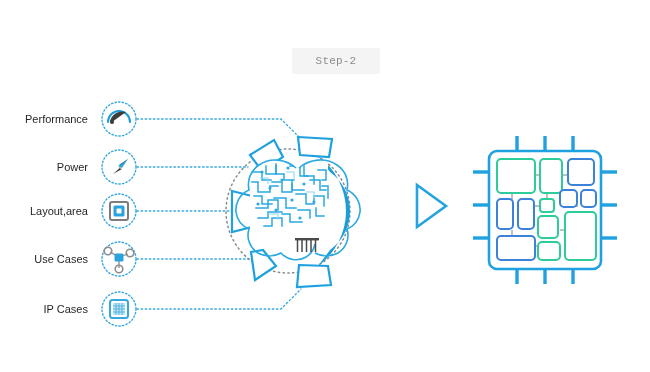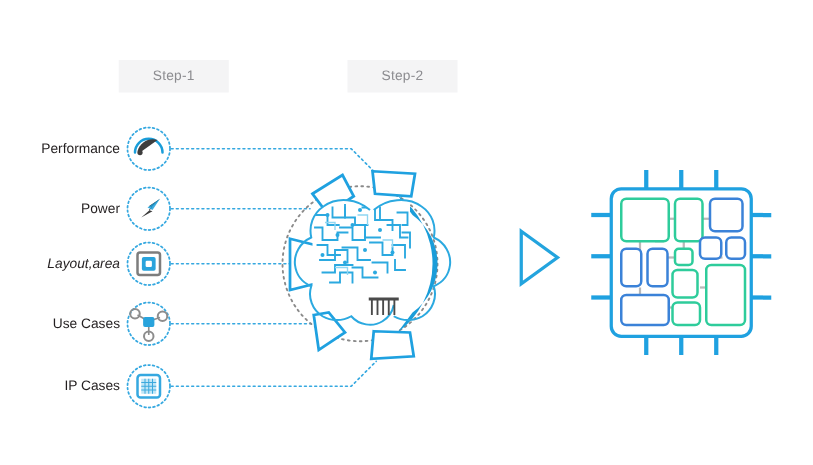--- a/index.html
+++ b/index.html
@@ -14,56 +14,53 @@
   .step-chip{
     position:absolute;
     height:26px;
     background:#f4f4f5;
     color:#8c8c90;
     font-size:11px;
     display:flex;align-items:center;justify-content:center;
     letter-spacing:.2px;
   }
   #step1{left:95px;top:48px;width:88px;}
-  #step2{left:278px;top:48px;width:88px;}
+  #step2{left:292px;top:48px;width:88px;font-family:Liberation Mono, monospace;}
   #step3{left:492px;top:48px;width:88px;}
 
   .feat-label{
     position:absolute;
     right:0;
     font-size:11px;
     color:#231f20;
     text-align:right;
     white-space:nowrap;
     line-height:14px;
   }
-  .feat-row{position:absolute;left:16px;width:80px;height:14px;}
+  .feat-row{position:absolute;left:8px;width:80px;height:14px;}
 
   svg{display:block;}
   .svgabs{position:absolute;left:0;top:0;}
 </style>
 </head>
 <body>
 
 <div id="stage">
 
-  <div class="step-chip" id="step1">
-    <span>Step-1</span>
-  </div>
   <div class="step-chip" id="step2">
     <span>Step-2</span>
   </div>
 
   <div class="feat-row" style="top:112px;">
     <div class="feat-label">Performance</div>
   </div>
   <div class="feat-row" style="top:160px;">
     <div class="feat-label">Power</div>
   </div>
-  <div class="feat-row" style="top:204px;font-style:italic;">
+  <div class="feat-row" style="top:204px;">
     <div class="feat-label">Layout,area</div>
   </div>
   <div class="feat-row" style="top:252px;">
     <div class="feat-label">Use Cases</div>
   </div>
   <div class="feat-row" style="top:302px;">
     <div class="feat-label">IP Cases</div>
   </div>
 
   <svg class="svgabs" width="650" height="372" viewBox="0 0 650 372">

